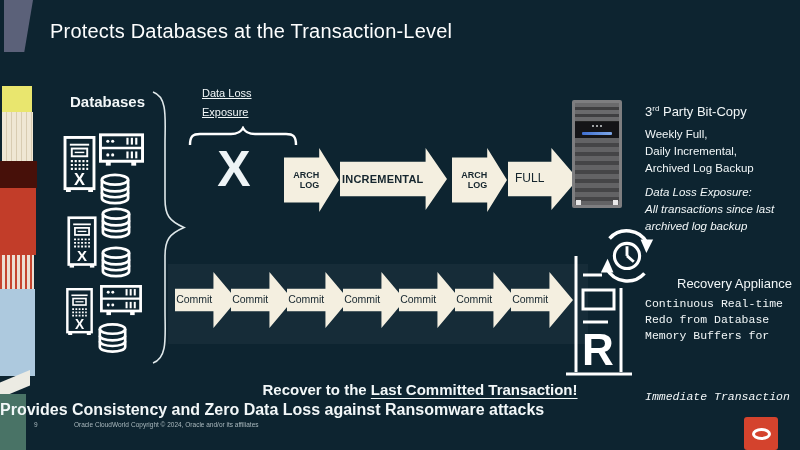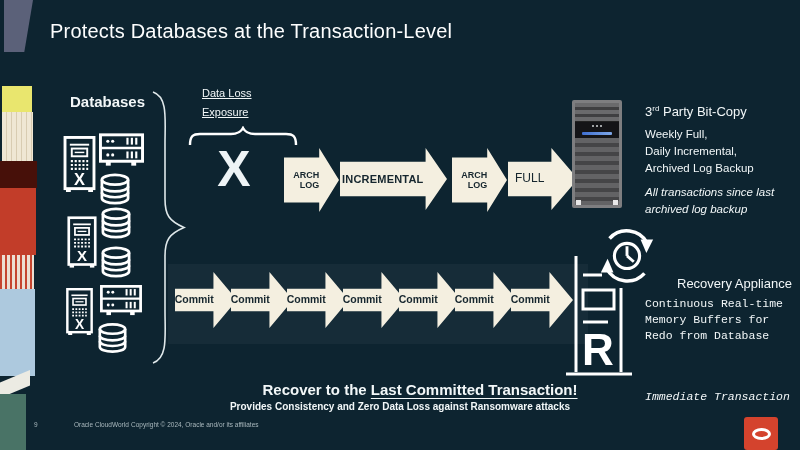--- a/index.html
+++ b/index.html
@@ -37,21 +37,21 @@
   .arch-arrow{top:148px;width:55px;height:64px;clip-path:polygon(0 15%,64% 15%,64% 0,100% 50%,64% 100%,64% 85%,0 85%);}
   .arch-arrow .lbl{width:64%;font-size:9px;font-weight:bold;}
   .incremental-arrow{left:340px;top:148px;width:107px;height:62px;clip-path:polygon(0 22%,80% 22%,80% 0,100% 50%,80% 100%,80% 78%,0 78%);}
   .incremental-arrow .lbl{width:80%;font-size:11px;font-weight:600;letter-spacing:.2px;}
   .full-arrow{left:508px;top:148px;width:70px;height:62px;clip-path:polygon(0 22%,62% 22%,62% 0,100% 50%,62% 100%,62% 78%,0 78%);}
   .full-arrow .lbl{width:62%;font-size:12px;font-weight:400;}
   .commit-arrow{top:0;width:62px;height:56px;clip-path:polygon(0 30%,62% 30%,62% 0,100% 50%,62% 100%,62% 70%,0 70%);}
   .commit-arrow .lbl{width:62%;font-size:10.5px;}
 
   .commit-band{left:168px;top:264px;width:420px;height:80px;background:rgba(255,255,255,0.04);}
-  .commit-flow{left:175px;top:272px;width:410px;height:56px;font-weight:bold;}
+  .commit-flow{left:175px;top:272px;width:410px;height:56px;}
 
   
   .rack{left:572px;top:100px;width:50px;height:108px;background:#4a4a4c;border:3px solid #7e7e80;border-radius:2px;box-sizing:border-box;display:flex;flex-direction:column;}
   .rack::before,.rack::after{content:"";position:absolute;bottom:0;width:5px;height:5px;background:#e8e8e8;}
   .rack::before{left:1px;} .rack::after{right:1px;}
   .rack-top{height:18px;background:repeating-linear-gradient(to bottom,#6a6a6c 0 4px,#3f3f41 4px 7px);border-bottom:1px solid #222;}
   .rack-panel{height:16px;background:#141417;position:relative;}
   .rack-leds{position:absolute;top:3px;left:50%;transform:translateX(-50%);width:2px;height:2px;border-radius:50%;background:#cfd3d6;box-shadow:-4px 0 #cfd3d6,4px 0 #cfd3d6;}
   .rack-ledbar{position:absolute;bottom:3px;left:15%;width:70%;height:3px;border-radius:1px;background:linear-gradient(90deg,#3f6fd1,#7fa8e8);}
   .rack-slats{flex:1;background:repeating-linear-gradient(to bottom,#636365 0 5px,#454547 5px 9px);}
@@ -60,21 +60,21 @@
   .bk-title{top:84px;font-size:13px;font-weight:normal;line-height:17px;margin-top:16px;}
   .bk-title sup{font-size:8px;}
   .bk-schedule{top:126px;font-size:11.5px;line-height:17px;}
   .bk-note{top:184px;font-size:11.5px;line-height:17px;font-style:italic;}
   .ra-title{top:276px;font-size:13px;font-weight:normal;padding-left:32px;}
   .ra-desc{top:296px;font-size:11.5px;line-height:16px;font-family:Liberation Mono, monospace;}
   .italic{font-style:italic;margin-top:45px;}
 
   .concl1{left:40px;top:381px;width:760px;text-align:center;font-size:15px;font-weight:bold;}
   .concl1 u{text-underline-offset:3px;}
-  .concl2{left:0;top:401px;width:800px;text-align:center;font-size:10px;font-weight:bold;}
+  .concl2{left:0;top:401px;width:800px;text-align:left;font-size:16px;font-weight:bold;}
 
   .footer{top:421px;font-size:6.5px;color:#a9b8bd;}
   .pageno{left:34px;}
   .brand{left:74px;}
   .copyright{left:131px;}
 
   .oracle-logo{left:744px;top:417px;width:34px;height:33px;background:var(--oracle-red);border-radius:3px;display:flex;align-items:center;justify-content:center;}
   .oracle-o{width:19px;height:12px;border:3.2px solid #fff;border-radius:50%;box-sizing:border-box;}
 
   svg{display:block;}
@@ -233,20 +233,21 @@
 
   <div class="abs side-text bk-title">
     <div><span>3</span><sup>rd</sup><span> Party Bit-Copy</span></div>
   </div>
   <div class="abs side-text bk-schedule">
     <div>Weekly Full,</div>
     <div>Daily Incremental,</div>
     <div>Archived Log Backup</div>
   </div>
   <div class="abs side-text bk-note">
+    <div>Data Loss Exposure:</div>
     <div>All transactions since last</div>
     <div>archived log backup</div>
   </div>
 
   <svg class="abs" style="left:596px;top:223px" width="62" height="62" viewBox="0 0 64 64">
     <circle cx="32" cy="34" r="13" stroke="#fff" stroke-width="3.2" fill="none"></circle>
     <line x1="32" y1="34" x2="32" y2="24" stroke="#fff" stroke-width="3"></line>
     <line x1="32" y1="34" x2="39" y2="40" stroke="#fff" stroke-width="3"></line>
     <path d="M14,16 A24,24 0 0 1 53,21" stroke="#fff" stroke-width="3.6" fill="none"></path>
     <polygon points="46,17 59,17 52,31" fill="#fff"></polygon>
@@ -285,22 +286,22 @@
     <line x1="21" y1="27" x2="40" y2="27" stroke="#fff" stroke-width="3"></line>
     <rect x="21" y="42" width="31" height="19" fill="none" stroke="#fff" stroke-width="3"></rect>
     <line x1="21" y1="74" x2="46" y2="74" stroke="#fff" stroke-width="3"></line>
     <text x="36" y="117" font-size="44" font-weight="bold" fill="#fff" text-anchor="middle">R</text>
     <line x1="4" y1="126" x2="70" y2="126" stroke="#fff" stroke-width="3"></line>
   </svg>
 
   <div class="abs side-text ra-title">Recovery Appliance</div>
   <div class="abs side-text ra-desc">
     <div>Continuous Real-time</div>
+    <div>Redo from Database</div>
     <div>Memory Buffers for</div>
-    <div>Redo from Database</div>
     <div class="italic">Immediate Transaction</div>
     <div class="italic">Protection</div>
   </div>
 
   <div class="abs concl1"><span>Recover to the </span><u>Last Committed Transaction!</u></div>
   <div class="abs concl2">Provides Consistency and Zero Data Loss against Ransomware attacks</div>
 
   <div class="abs footer pageno">9</div>
   <div class="abs footer brand">Oracle CloudWorld</div>
   <div class="abs footer copyright">Copyright © 2024, Oracle and/or its affiliates</div>

